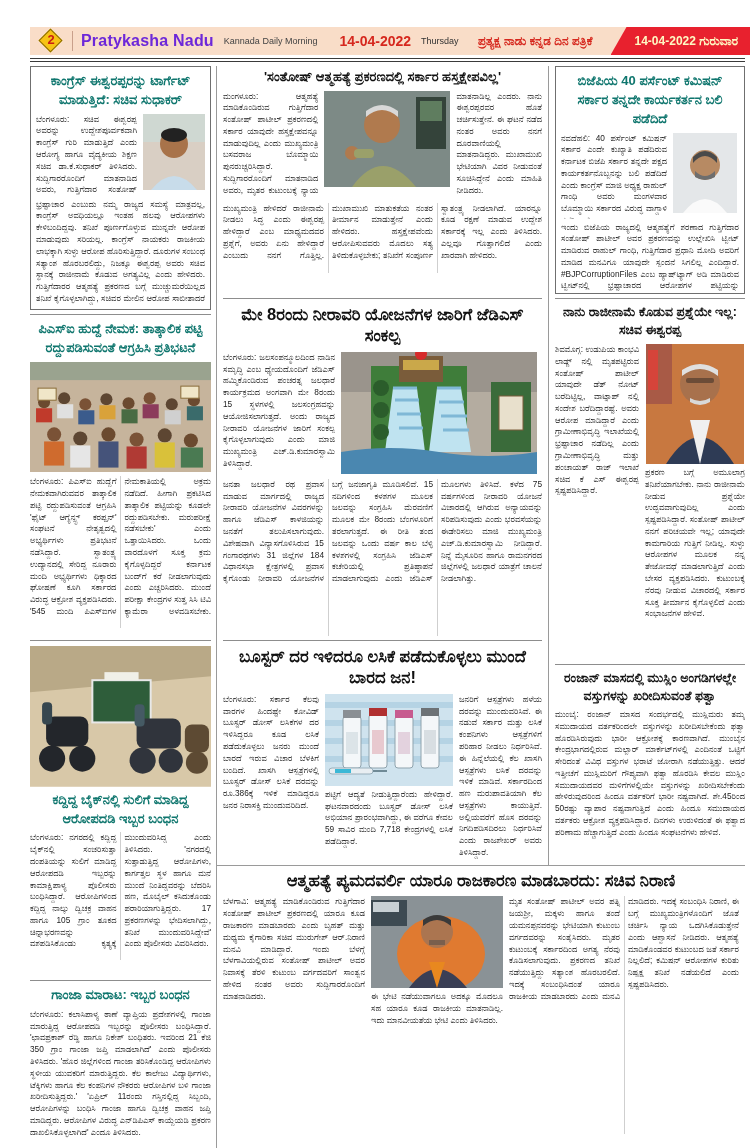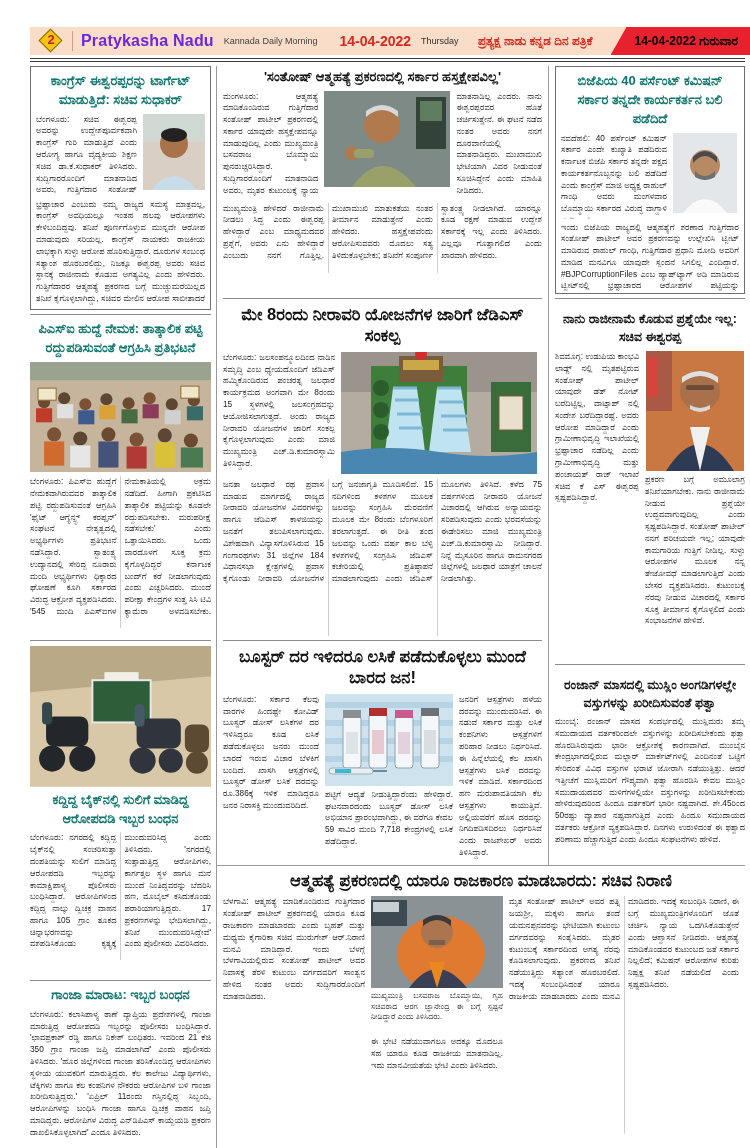--- a/index.html
+++ b/index.html
@@ -14,41 +14,41 @@
   .logo-diamond { position:absolute; left:4px; top:4px; width:17px; height:17px;
                   background:#f7c315; border:1.5px solid #8a6d00; transform:rotate(45deg); }
   .logo-num { position:absolute; left:0; top:4px; width:26px; text-align:center;
               color:#c81e14; font-weight:bold; font-size:13px; z-index:2; }
   .mast-divider { width:1px; height:20px; background:#caa race; background:#c9a08b; }
   .brand { color:#6d28d9; font-weight:bold; font-size:16px; letter-spacing:0.2px; white-space:nowrap; }
   .brand-sub { color:#444; font-size:9px; margin-left:2px; white-space:nowrap; }
   .mast-date { color:#d6281e; font-weight:bold; font-size:14px; margin-left:14px; white-space:nowrap; }
   .mast-day { color:#333; font-size:9px; margin-left:2px; white-space:nowrap; }
   .mast-kn { color:#d6281e; font-weight:bold; font-size:12px; margin-left:auto; white-space:nowrap; }
-  .ribbon { height:28px; background:#e8212e; color:#000000; font-weight:bold; font-size:12px;
+  .ribbon { height:28px; background:#e8212e; color:#fef9c3; font-weight:bold; font-size:12px;
             display:flex; align-items:center; padding:0 12px 0 24px; margin-left:10px;
             clip-path:polygon(16px 0, 100% 0, 100% 100%, 0 100%); white-space:nowrap; }
   .rule { position:absolute; top:58px; left:30px; width:715px; height:4px;
           border-top:1.5px solid #3a3a3a; border-bottom:1px solid #3a3a3a; }
 
   
   .content { position:absolute; top:66px; left:30px; width:715px; height:1082px; display:flex; }
   .col-left  { width:186px; padding-right:5px; flex:0 0 auto; }
   .right-wrap{ width:529px; flex:0 0 auto; display:flex; flex-direction:column; border-left:1px solid #9a9a9a; }
   .upper { display:flex; height:799px; }
   .col-mid { width:332px; padding:0 6px; border-right:1px solid #9a9a9a; flex:0 0 auto; }
   .col-right { width:196px; padding-left:6px; flex:0 0 auto; }
 
   .sep { border-top:1px solid #8d8d8d; margin:4px 0 5px; }
   .boxed { border:1px solid #6f6f6f; padding:5px; }
 
   .hl-lg { font-size:13px; font-weight:bold; text-align:center; line-height:1.35; color:#111; }
   .hl-md { font-size:16.5px; font-weight:bold; text-align:center; line-height:1.3; color:#111; }
   .hl-sm { font-size:13px; font-weight:bold; text-align:center; line-height:1.45; color:#0f766e; }
-  .hl-xs { font-size:12.5px; font-weight:bold; text-align:center; line-height:1.4; color:#111;margin-top:7px; }
+  .hl-xs { font-size:12.5px; font-weight:bold; text-align:center; line-height:1.4; color:#111; }
 
   .body-txt { font-size:8.3px; line-height:1.42; text-align:justify; color:#1c1c1c; overflow:hidden; }
   .cap { font-size:7.8px; line-height:1.35; text-align:justify; color:#222; overflow:hidden; }
   .cols2 { column-count:2; column-gap:8px; column-rule:1px solid #cfcfcf; }
   .cols3 { column-count:3; column-gap:8px; column-rule:1px solid #cfcfcf; }
 
   .photo { display:block; width:100%; height:auto; }
   .row { display:flex; gap:6px; }
 
   
@@ -332,38 +332,37 @@
           <div class="sep"></div>
 
           <div class="a11">
             <div class="hl-xs">ರಂಜಾನ್ ಮಾಸದಲ್ಲಿ ಮುಸ್ಲಿಂ ಅಂಗಡಿಗಳಲ್ಲೇ ವಸ್ತುಗಳನ್ನು ಖರೀದಿಸುವಂತೆ ಫತ್ವಾ</div>
             <div class="body-txt" style="margin-top:4px;height:160px;">ಮುಂಬೈ: ರಂಜಾನ್ ಮಾಸದ ಸಂದರ್ಭದಲ್ಲಿ ಮುಸ್ಲಿಮರು ತಮ್ಮ ಸಮುದಾಯದ ವರ್ತಕರಿಂದಲೇ ವಸ್ತುಗಳನ್ನು ಖರೀದಿಸಬೇಕೆಂದು ಫತ್ವಾ ಹೊರಡಿಸಿರುವುದು ಭಾರೀ ಆಕ್ರೋಶಕ್ಕೆ ಕಾರಣವಾಗಿದೆ. ಮುಂಬೈನ ಕೇಂದ್ರಭಾಗದಲ್ಲಿರುವ ಮಲ್ಬಾರ್ ಮಾರ್ಕೆಟ್‌ಗಳಲ್ಲಿ ಎಂದಿನಂತೆ ಒಟ್ಟಿಗೆ ಸೇರಿದಂತೆ ವಿವಿಧ ವಸ್ತುಗಳ ಭರಾಟೆ ಜೋರಾಗಿ ನಡೆಯುತ್ತಿತ್ತು. ಆದರೆ ಇತ್ತೀಚೆಗೆ ಮುಸ್ಲಿಮರಿಗೆ ಗೌಪ್ಯವಾಗಿ ಫತ್ವಾ ಹೊರಡಿಸಿ ಕೇವಲ ಮುಸ್ಲಿಂ ಸಮುದಾಯದವರ ಮಳಿಗೆಗಳಲ್ಲಿಯೇ ವಸ್ತುಗಳನ್ನು ಖರೀದಿಸಬೇಕೆಂದು ಹೇಳಿರುವುದರಿಂದ ಹಿಂದೂ ವರ್ತಕರಿಗೆ ಭಾರೀ ನಷ್ಟವಾಗಿದೆ. ಶೇ.45ರಿಂದ 50ರಷ್ಟು ವ್ಯಾಪಾರ ನಷ್ಟವಾಗುತ್ತಿದೆ ಎಂದು ಹಿಂದೂ ಸಮುದಾಯದ ವರ್ತಕರು ಆಕ್ರೋಶ ವ್ಯಕ್ತಪಡಿಸಿದ್ದಾರೆ. ದಿನಗಳು ಉರುಳಿದಂತೆ ಈ ಫತ್ವಾದ ಪರಿಣಾಮ ಹೆಚ್ಚಾಗುತ್ತಿದೆ ಎಂದು ಹಿಂದೂ ಸಂಘಟನೆಗಳು ಹೇಳಿವೆ.</div>
           </div>
         </div>
       </div>
 
       <div class="a8">
-        <div class="hl-md">ಆತ್ಮಹತ್ಯೆ ಪ್ರಕರಣದಲ್ಲಿ ಯಾರೂ ರಾಜಕಾರಣ ಮಾಡಬಾರದು: ಸಚಿವ ನಿರಾಣಿ</div>
+        <div class="hl-md">ಆತ್ಮಹತ್ಯೆ ಪ್ಯಮದವರ್ಲಿ ಯಾರೂ ರಾಜಕಾರಣ ಮಾಡಬಾರದು: ಸಚಿವ ನಿರಾಣಿ</div>
         <div class="row" style="margin-top:5px;">
           <div class="body-txt" style="width:142px;height:238px;">ಬೆಳಗಾವಿ: ಆತ್ಮಹತ್ಯೆ ಮಾಡಿಕೊಂಡಿರುವ ಗುತ್ತಿಗೆದಾರ ಸಂತೋಷ್ ಪಾಟೀಲ್ ಪ್ರಕರಣದಲ್ಲಿ ಯಾರೂ ಕೂಡ ರಾಜಕಾರಣ ಮಾಡಬಾರದು ಎಂದು ಬೃಹತ್ ಮತ್ತು ಮಧ್ಯಮ ಕೈಗಾರಿಕಾ ಸಚಿವ ಮುರುಗೇಶ್ ಆರ್.ನಿರಾಣಿ ಮನವಿ ಮಾಡಿದ್ದಾರೆ. ಇಂದು ಬೆಳಗ್ಗೆ ಬೆಳಗಾವಿಯಲ್ಲಿರುವ ಸಂತೋಷ್ ಪಾಟೀಲ್ ಅವರ ನಿವಾಸಕ್ಕೆ ತೆರಳಿ ಕುಟುಂಬ ವರ್ಗದವರಿಗೆ ಸಾಂತ್ವನ ಹೇಳಿದ ನಂತರ ಅವರು ಸುದ್ದಿಗಾರರೊಂದಿಗೆ ಮಾತನಾಡಿದರು.</div>
           <div style="width:132px;flex:0 0 auto;">
             <figure>
               <svg class="photo" viewBox="0 0 132 92" style="height:92px;">
                 <rect width="132" height="92" fill="#8a9296"></rect>
                 <rect x="0" y="4" width="36" height="26" fill="#3d4a52"></rect>
                 <rect x="2" y="6" width="26" height="10" fill="#c8d0d4"></rect>
                 <ellipse cx="70" cy="58" rx="44" ry="38" fill="#e07a30"></ellipse>
                 <circle cx="66" cy="36" r="16" fill="#ab7550"></circle>
                 <path d="M52 30 Q66 18 80 30 L80 24 Q66 14 52 24 Z" fill="#3a3a3a"></path>
                 <rect x="58" y="44" width="16" height="5" fill="#4a4a4a" opacity="0.5"></rect>
                 <path d="M38 92 Q66 54 96 92 Z" fill="#3a3f55"></path>
                 <path d="M58 66 L66 92 L74 66 Z" fill="#e8881f"></path>
               </svg>
             </figure>
-            <div class="cap" style="margin-top:3px;height:42px;">ಮುಖ್ಯಮಂತ್ರಿ ಬಸವರಾಜ ಬೊಮ್ಮಾಯಿ, ಗೃಹ ಸಚಿವರಾದ ಆರಗ ಜ್ಞಾನೇಂದ್ರ ಈ ಬಗ್ಗೆ ಸ್ಪಷ್ಟನೆ ನೀಡಿದ್ದಾರೆ ಎಂದು ತಿಳಿಸಿದರು.</div>
             <div class="body-txt" style="margin-top:3px;height:92px;">ಈ ಭೇಟಿ ನಡೆಯುವಾಗಲೂ ಅದಕ್ಕೂ ಮೊದಲೂ ಸಹ ಯಾರೂ ಕೂಡ ರಾಜಕೀಯ ಮಾತನಾಡಿಲ್ಲ. ಇದು ಮಾನವೀಯತೆಯ ಭೇಟಿ ಎಂದು ತಿಳಿಸಿದರು.</div>
           </div>
           <div class="body-txt cols2" style="flex:1;height:238px;">ಮೃತ ಸಂತೋಷ್ ಪಾಟೀಲ್ ಅವರ ಪತ್ನಿ ಜಯಶ್ರೀ, ಮಕ್ಕಳು ಹಾಗೂ ತಂದೆ ಯಮನಪ್ಪನವರನ್ನು ಭೇಟಿಯಾಗಿ ಕುಟುಂಬ ವರ್ಗದವರನ್ನು ಸಂತೈಸಿದರು. ಮೃತರ ಕುಟುಂಬಕ್ಕೆ ಸರ್ಕಾರದಿಂದ ಅಗತ್ಯ ನೆರವು ಕೊಡಿಸಲಾಗುವುದು. ಪ್ರಕರಣದ ತನಿಖೆ ನಡೆಯುತ್ತಿದ್ದು ಸತ್ಯಾಂಶ ಹೊರಬರಲಿದೆ. ಇದಕ್ಕೆ ಸಂಬಂಧಿಸಿದಂತೆ ಯಾರೂ ರಾಜಕೀಯ ಮಾಡಬಾರದು ಎಂದು ಮನವಿ ಮಾಡಿದರು. ಇದಕ್ಕೆ ಸಂಬಂಧಿಸಿ ನಿರಾಣಿ, ಈ ಬಗ್ಗೆ ಮುಖ್ಯಮಂತ್ರಿಗಳೊಂದಿಗೆ ಜೊತೆ ಚರ್ಚಿಸಿ ನ್ಯಾಯ ಒದಗಿಸಿಕೊಡುತ್ತೇನೆ ಎಂದು ಆಶ್ವಾಸನೆ ನೀಡಿದರು. ಆತ್ಮಹತ್ಯೆ ಮಾಡಿಕೊಂಡವರ ಕುಟುಂಬದ ಜತೆ ಸರ್ಕಾರ ನಿಲ್ಲಲಿದೆ; ಕಮಿಷನ್ ಆರೋಪಗಳ ಕುರಿತು ನಿಷ್ಪಕ್ಷ ತನಿಖೆ ನಡೆಯಲಿದೆ ಎಂದು ಸ್ಪಷ್ಟಪಡಿಸಿದರು.</div>
         </div>
       </div>
     </div>
   </div>
 </div>
 
 </body></html>

